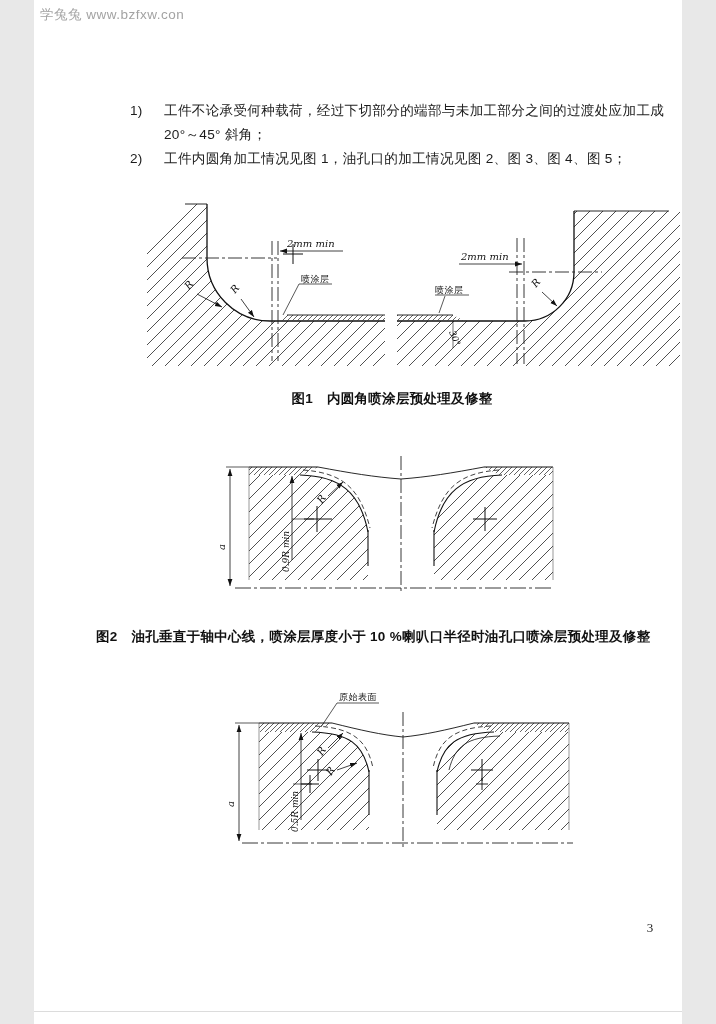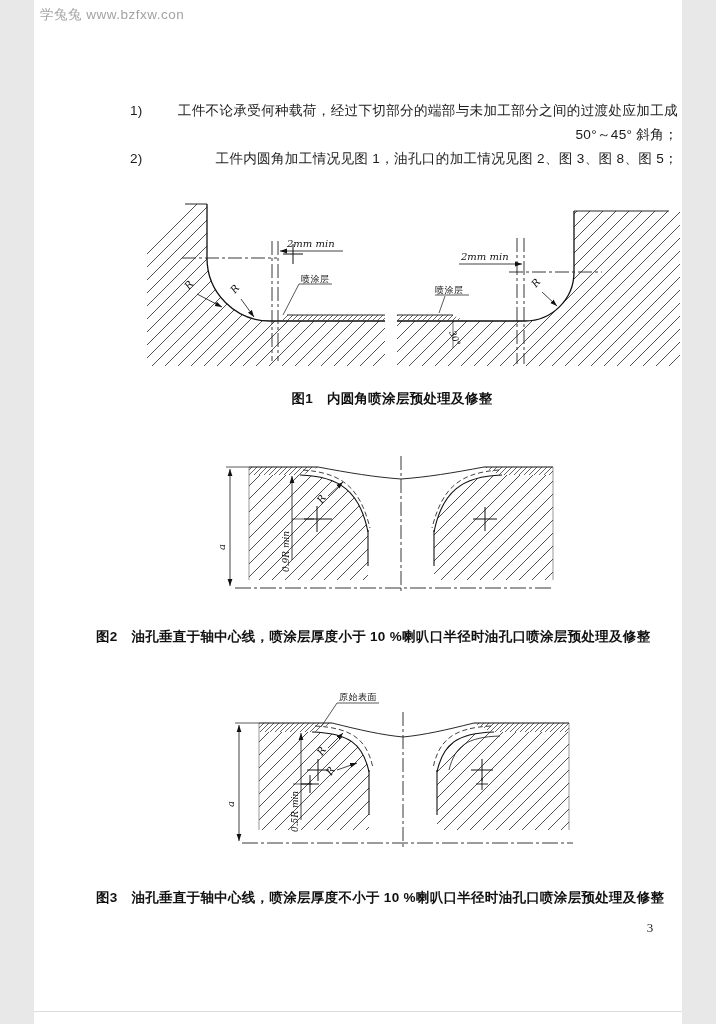--- a/index.html
+++ b/index.html
@@ -13,21 +13,21 @@
     letter-spacing:.5px;white-space:nowrap;
   }
   .doc-number{
     position:absolute;left:0;top:66px;width:648px;text-align:right;
     font-family:"Liberation Serif",serif;font-weight:700;font-size:13.5px;
     letter-spacing:.5px;color:#111;
   }
   .body-text{position:absolute;left:96px;top:99px;width:548px;font-size:13.6px;line-height:24px;letter-spacing:.3px;}
   .list-row{display:flex;align-items:flex-start;}
   .list-label{width:34px;flex:0 0 34px;}
-  .list-content{flex:1;text-align:right;}
+  .list-content{flex:1;}
   .caption{position:absolute;font-weight:700;font-size:13.5px;letter-spacing:.3px;color:#111;white-space:nowrap;}
   .cap-center{left:0;width:716px;text-align:center;}
   .figure-svg{position:absolute;}
   .page-number{
     position:absolute;left:601px;top:920px;width:30px;text-align:center;
     font-family:"Liberation Serif",serif;font-size:13px;color:#222;
   }
   .scan-line-right{position:absolute;left:702px;top:0;width:1px;height:1024px;background:#cfcfcf;opacity:.65;}
   .scan-line-bottom{position:absolute;left:0;top:1011px;width:716px;height:1px;background:#dcdcdc;}
   svg text{fill:#111;}
@@ -41,26 +41,26 @@
 <div class="page">
 
   <div class="watermark">学兔兔 www.bzfxw.con</div>
 
 
   <div class="body-text">
     <div class="list-row">
       <div class="list-label">1)</div>
       <div class="list-content">
         <div>工件不论承受何种载荷，经过下切部分的端部与未加工部分之间的过渡处应加工成</div>
-        <div>50°～45° 斜角；</div>
+        <div>20°～45° 斜角；</div>
       </div>
     </div>
     <div class="list-row">
       <div class="list-label">2)</div>
-      <div class="list-content">工件内圆角加工情况见图 1，油孔口的加工情况见图 2、图 3、图 8、图 5；</div>
+      <div class="list-content">工件内圆角加工情况见图 1，油孔口的加工情况见图 2、图 3、图 4、图 5；</div>
     </div>
   </div>
 
   <svg class="figure-svg" style="left:88px;top:196px" width="562" height="182" viewBox="0 0 562 182">
     <defs>
       <pattern id="f1h1" width="13" height="13" patternUnits="userSpaceOnUse">
         <path d="M-2,15 L15,-2" stroke="#3d3d3d" stroke-width="0.9"></path>
       </pattern>
       <pattern id="f1h2" width="5" height="5" patternUnits="userSpaceOnUse">
         <path d="M-1,6 L6,-1" stroke="#3d3d3d" stroke-width="0.8"></path>
@@ -231,19 +231,18 @@
     <path d="M 111,68 L 126,53" stroke="#111" stroke-width="0.8" fill="none" marker-end="url(#f3ar)"></path>
     <text class="dimtext" transform="translate(114,96) rotate(-55)">R</text>
     <path d="M 120,90 L 140,83" stroke="#111" stroke-width="0.8" fill="none" marker-end="url(#f3ar)"></path>
 
     <path d="M 22,100 L 22,45" stroke="#111" stroke-width="0.8" fill="none" marker-end="url(#f3ar)"></path>
     <path d="M 22,100 L 22,161" stroke="#111" stroke-width="0.8" fill="none" marker-end="url(#f3ar)"></path>
     <path d="M 18,43 L 42,43" stroke="#111" stroke-width="0.7" fill="none"></path>
     <text class="dimtext" transform="translate(17,127) rotate(-90)">a</text>
   </svg>
 
-  <div class="caption" style="left:62px;top:889px">图3　油孔垂直于轴中心线，喷涂层厚度不小于 10 %喇叭口半径时油孔口喷涂层预处理及修整</div>
 
   <div class="page-number">3</div>
 
   <div class="scan-line-right"></div>
   <div class="scan-line-bottom"></div>
 </div>
 
 </body></html>

